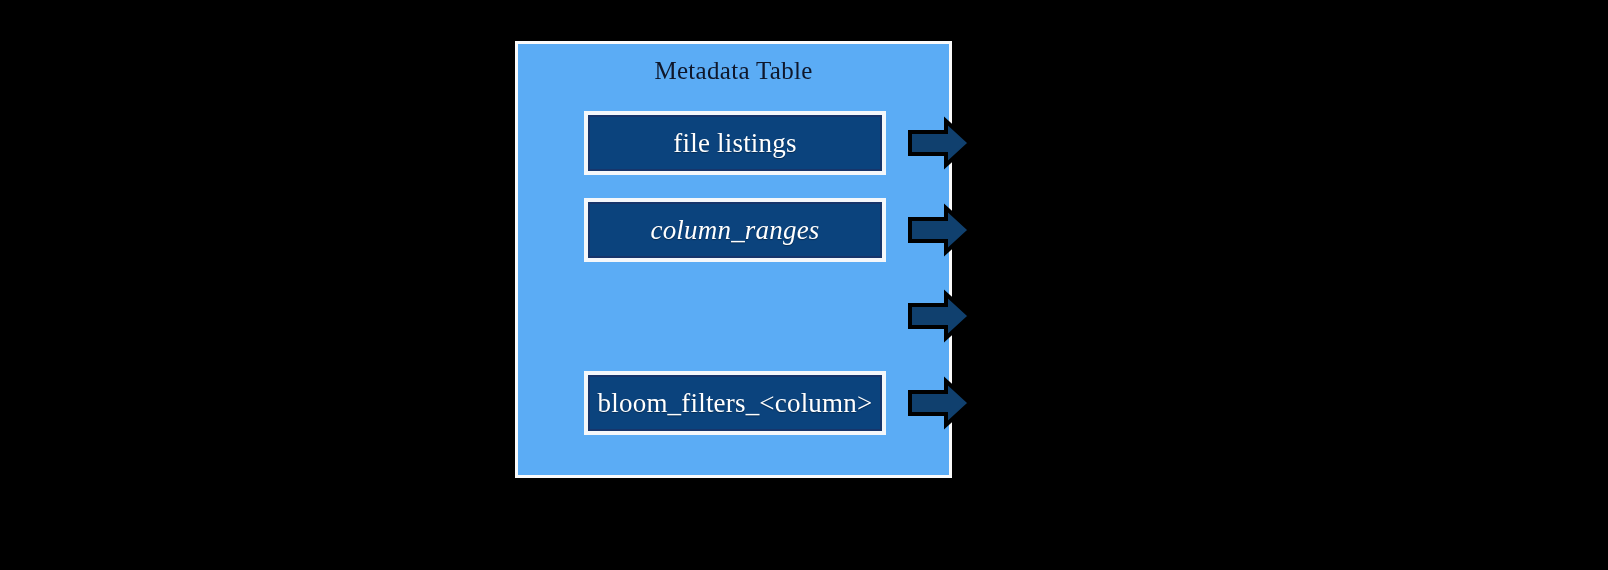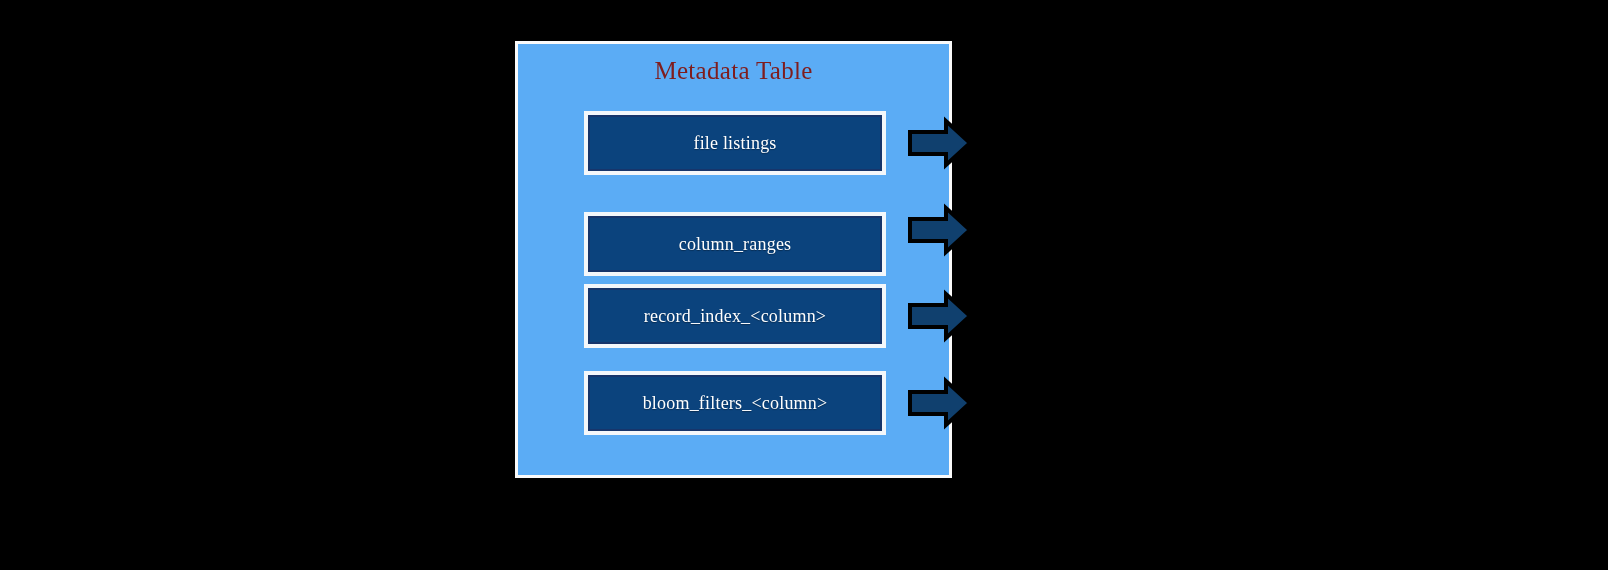--- a/index.html
+++ b/index.html
@@ -34,21 +34,21 @@
     box-sizing: border-box;
     box-shadow: 3px 3px 3px rgba(0,0,0,0.55);
   }
 
   .panel-title {
     position: absolute;
     left: 0;
     top: 12px;
     width: 100%;
     text-align: center;
-    color: #7f1d1d;
+    color: #0f172a;
     font-size: 25px;
     line-height: 30px;
     letter-spacing: 0.3px;
     white-space: nowrap;
   }
 
   
   .rows {
     position: absolute;
     left: 0;
@@ -57,42 +57,42 @@
     height: 100%;
   }
 
   .row {
     position: absolute;
     left: 66px;
     width: 302px;
     height: 64px;
   }
   .row-0 { top: 67px; }
-  .row-1 { top: 168px; }
+  .row-1 { top: 154px; font-style: italic; }
   .row-2 { top: 240px; }
   .row-3 { top: 327px; border-radius: 29px; }
 
   .row-box {
     position: absolute;
     left: 0;
     top: 0;
     width: 100%;
     height: 100%;
     box-sizing: border-box;
     background: #0B437D;
     border: 4px solid #F4F7FA;
     box-shadow: inset 0 0 0 2px #17356B;
     display: flex;
     align-items: center;
     justify-content: center;
   }
 
   .row-label {
     color: #FFFFFF;
-    font-size: 18px;
+    font-size: 27px;
     line-height: 28px;
     white-space: nowrap;
     letter-spacing: 0.2px;
     text-shadow: 0 1px 1px rgba(0,0,0,0.35);
   }
 
   
   .arrow {
     position: absolute;
     left: 390px;   
@@ -122,25 +122,20 @@
           <span class="row-label">file listings</span>
         </div>
       </div>
 
       <div class="row row-1">
         <div class="row-box">
           <span class="row-label">column_ranges</span>
         </div>
       </div>
 
-      <div class="row row-2">
-        <div class="row-box">
-          <span class="row-label">record_index_&lt;column&gt;</span>
-        </div>
-      </div>
 
       <div class="row row-3">
         <div class="row-box">
           <span class="row-label">bloom_filters_&lt;column&gt;</span>
         </div>
       </div>
 
     </div>
 
     <div class="arrow arrow-0">

